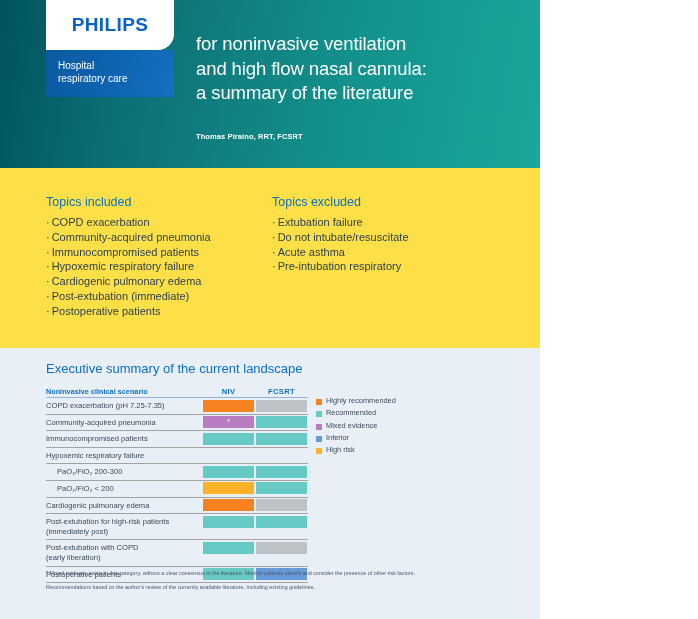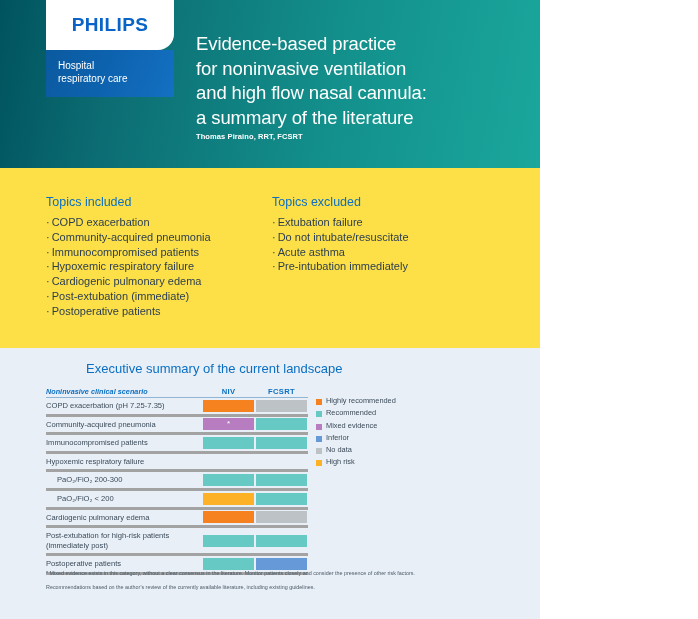--- a/index.html
+++ b/index.html
@@ -111,21 +111,20 @@
     position: absolute;
     left: 0; top: 348px;
     width: 540px; height: 271px;
     background: #e9eff7;
   }
   .exec-title {
     position: absolute;
     left: 46px; top: 13px;
     color: #0a6fc2;
     font-size: 13px;
-    margin-left: 40px;
   }
 
   
   .tbl {
     position: absolute;
     left: 46px; top: 36px;
     width: 262px;
   }
   .tbl-head {
     display: flex;
@@ -133,35 +132,34 @@
     height: 14px;
     border-bottom: 1.5px solid #8fb4d4;
   }
   .th-scenario {
     width: 156px;
     color: #0a6fc2;
     font-size: 7.2px;
     font-weight: bold;
     letter-spacing: 0.05px;
     padding-bottom: 1px;
-    font-style: italic;
   }
   .th-niv, .th-hfnc {
     width: 53px;
     text-align: center;
     color: #0a6fc2;
     font-size: 7.6px;
     font-weight: bold;
     letter-spacing: 0.3px;
     padding-bottom: 1px;
   }
   .row {
     display: flex;
-    align-items: center;
-    border-bottom: 3px solid #a3a3a3;
+    align-items: flex-start;
+    border-bottom: 1px solid #a3a3a3;
     position: relative;
   }
   .cell-label {
     width: 156px;
     color: #3a4a58;
     font-size: 7.6px;
     line-height: 9.6px;
     display: flex;
     flex-direction: column;
     justify-content: center;
@@ -239,21 +237,20 @@
       <div class="logo-white">
         <span class="logo-wordmark">PHILIPS</span>
       </div>
       <div class="logo-blue">
         <div>Hospital</div>
         <div>respiratory care</div>
       </div>
     </div>
 
     <div class="hero-title">
-      <div>Evidence-based practice</div>
       <div>for noninvasive ventilation</div>
       <div>and high flow nasal cannula:</div>
       <div>a summary of the literature</div>
     </div>
 
     <div class="hero-author">Thomas Piraino, RRT, FCSRT</div>
   </div>
 
   <div class="topics">
 
@@ -269,21 +266,21 @@
           <li>Postoperative patients</li>
         </ul>
     </div>
 
     <div class="topic-col excluded">
       <div class="topic-head">Topics excluded</div>
       <ul class="topic-list" id="topics-excluded-list">
           <li>Extubation failure</li>
           <li>Do not intubate/resuscitate</li>
           <li>Acute asthma</li>
-          <li>Pre-intubation immediately</li>
+          <li>Pre-intubation respiratory</li>
         </ul>
     </div>
   </div>
 
   <div class="exec">
     <div class="exec-title">Executive summary of the current landscape</div>
 
     <div class="tbl">
       <div class="tbl-head">
         <div class="th-scenario">Noninvasive clinical scenario</div>
@@ -377,20 +374,32 @@
             </div>
             <div class="swatch-wrap">
               <div class="swatch" style="background: rgb(102, 201, 196);"></div>
             </div>
             <div class="swatch-wrap">
               <div class="swatch" style="background: rgb(102, 201, 196);"></div>
             </div>
           </div>
           <div class="row">
             <div class="cell-label">
+              <div>Post-extubation with COPD</div>
+              <div>(early liberation)</div>
+            </div>
+            <div class="swatch-wrap">
+              <div class="swatch" style="background: rgb(102, 201, 196);"></div>
+            </div>
+            <div class="swatch-wrap">
+              <div class="swatch" style="background: rgb(189, 194, 199);"></div>
+            </div>
+          </div>
+          <div class="row">
+            <div class="cell-label">
               <div>Postoperative patients</div>
             </div>
             <div class="swatch-wrap">
               <div class="swatch" style="background: rgb(102, 201, 196);"></div>
             </div>
             <div class="swatch-wrap">
               <div class="swatch" style="background: rgb(102, 153, 216);"></div>
             </div>
           </div>
         </div>
@@ -405,24 +414,20 @@
           <span class="legend-chip" style="background: rgb(102, 201, 196);"></span>
           <span class="legend-label">Recommended</span>
         </div>
         <div class="legend-item">
           <span class="legend-chip" style="background: rgb(184, 124, 192);"></span>
           <span class="legend-label">Mixed evidence</span>
         </div>
         <div class="legend-item">
           <span class="legend-chip" style="background: rgb(102, 153, 216);"></span>
           <span class="legend-label">Inferior</span>
-        </div>
-        <div class="legend-item">
-          <span class="legend-chip" style="background: rgb(189, 194, 199);"></span>
-          <span class="legend-label">No data</span>
         </div>
         <div class="legend-item">
           <span class="legend-chip" style="background: rgb(252, 177, 39);"></span>
           <span class="legend-label">High risk</span>
         </div>
       </div>
 
     <div class="footnotes" id="footnotes-list">
         <div class="footnote">* Mixed evidence exists in this category, without a clear consensus in the literature. Monitor patients closely and consider the presence of other risk factors.</div>
         <div class="footnote">Recommendations based on the author's review of the currently available literature, including existing guidelines.</div>

